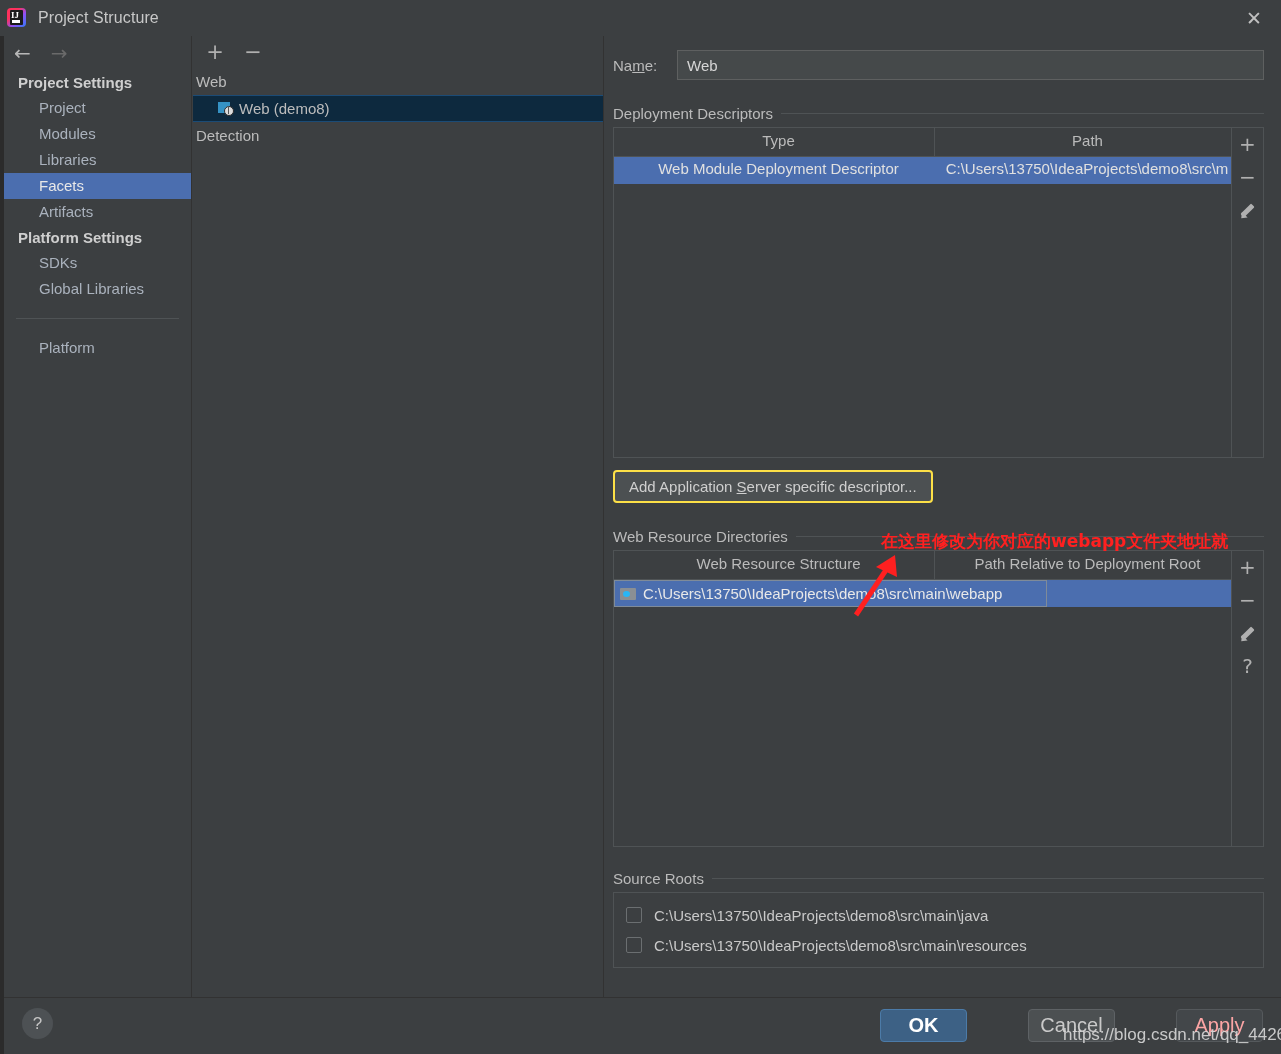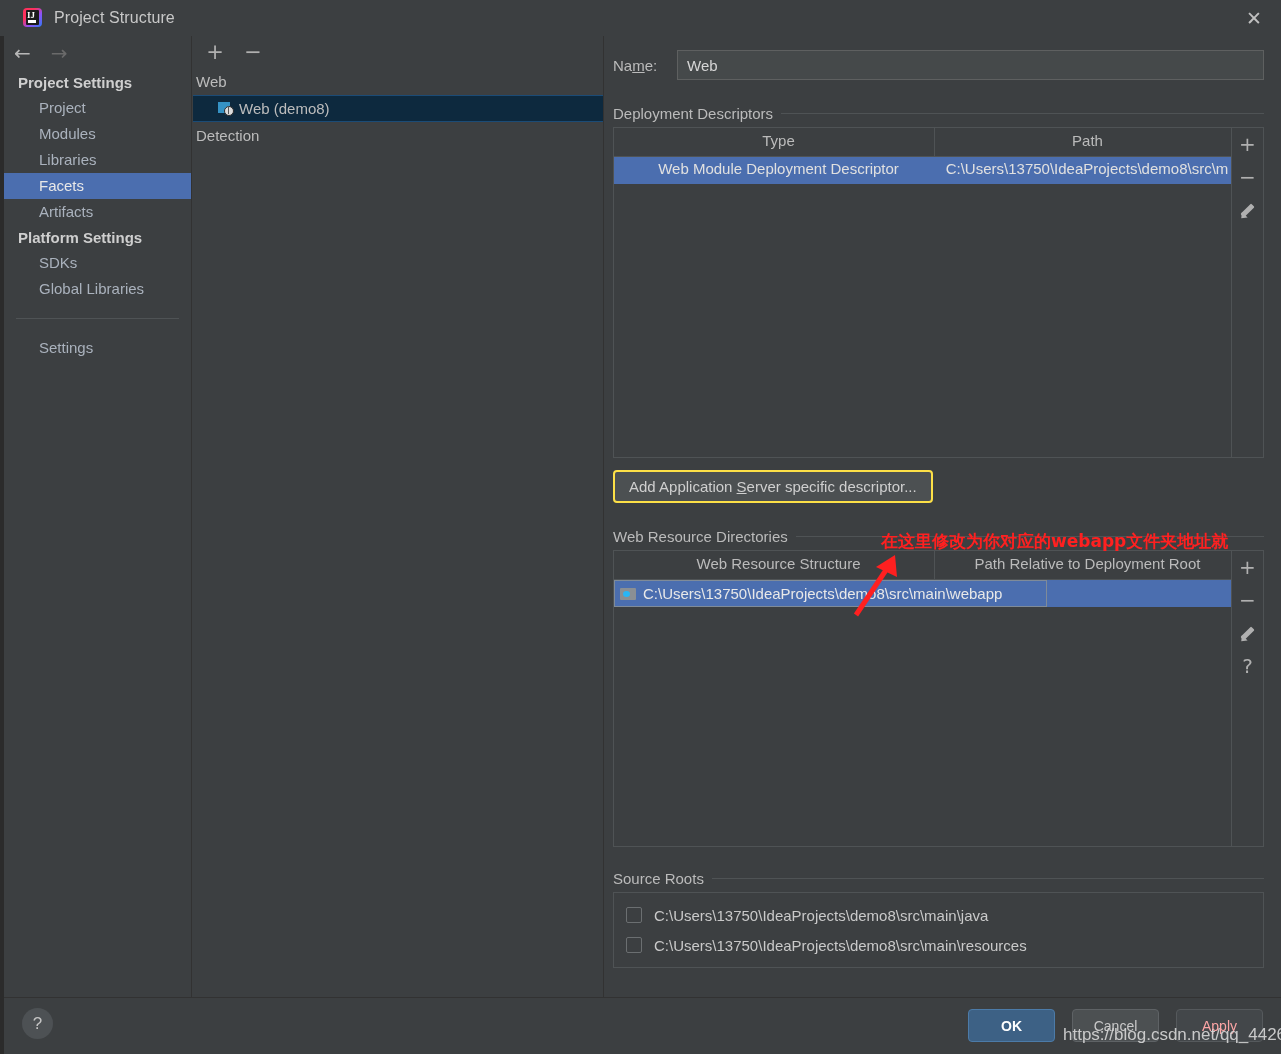--- a/index.html
+++ b/index.html
@@ -17,21 +17,21 @@
     font-size: 15px;
   }
 
   
   .titlebar {
     position: absolute; left: 0; top: 0; width: 1281px; height: 36px;
     background: #3c3f41;
     display: flex; align-items: center;
   }
   .title-icon {
-    width: 22px; height: 22px; margin-left: 22px; margin-right: 10px;
+    width: 22px; height: 22px; margin-left: 6px; margin-right: 10px;
     position: relative; flex: none;
   }
   .title-icon .sq {
     position: absolute; left: 1px; top: 1px; width: 19px; height: 19px;
     border-radius: 4px;
     background: linear-gradient(135deg,#fe315d 0%,#fe315d 32%,#8f51f5 62%,#2f7bf6 100%);
   }
   .title-icon .inner {
     position: absolute; left: 4px; top: 3px; width: 13px; height: 15px;
     background: #1b1b1b; border-radius: 1px;
@@ -213,21 +213,21 @@
   .help-circle {
     position: absolute; left: 18px; top: 10px; width: 31px; height: 31px;
     border-radius: 50%; background: #4d5154; color: #c5c5c5;
     display: flex; align-items: center; justify-content: center;
     font-size: 17px; cursor: pointer;
   }
   .dlg-btns { position: absolute; right: 18px; top: 11px; display: flex; gap: 17px; }
   .dlg-btn {
     min-width: 87px; height: 33px; border-radius: 4px;
     display: flex; align-items: center; justify-content: center;
-    font-size: 14px; cursor: pointer; font-family: "Liberation Sans", sans-serif;
+    font-size: 20px; cursor: pointer; font-family: "Liberation Sans", sans-serif; margin-left: 44px;
   }
   .dlg-btn.primary { background: #3d6185; border: 1px solid #4c7ba8; color: #ffffff; font-weight: bold; }
   .dlg-btn.normal { background: #4c5052; border: 1px solid #5e6265; color: #c9c9c9; }
   .dlg-btn.disabled { background: #43474a; border: 1px solid #55595c; color: #fca5a5; }
 
   
   .anno-text {
     position: absolute; left: 881px; top: 530px;
     color: #ff2020; font-size: 17px; font-weight: bold;
     font-family: "DejaVu Sans", "Liberation Sans", sans-serif;
@@ -277,21 +277,21 @@
     <div class="sb-item">Modules</div>
     <div class="sb-item">Libraries</div>
     <div class="sb-item selected">Facets</div>
     <div class="sb-item">Artifacts</div>
 
     <div class="sb-group">Platform Settings</div>
     <div class="sb-item">SDKs</div>
     <div class="sb-item">Global Libraries</div>
 
     <div class="sb-sep"></div>
-    <div class="sb-item">Settings</div>
+    <div class="sb-item">Platform</div>
   </div>
 
   <div class="tree-panel">
     <div class="tree-toolbar">
       <div class="tb-icon">+</div>
       <div class="tb-icon">−</div>
     </div>
 
     <div class="tree-row">
       <span>Web</span>

